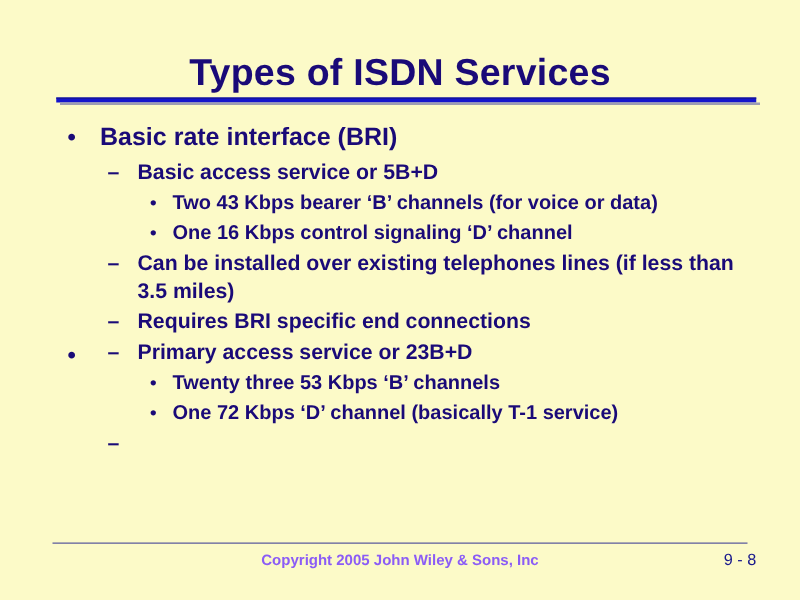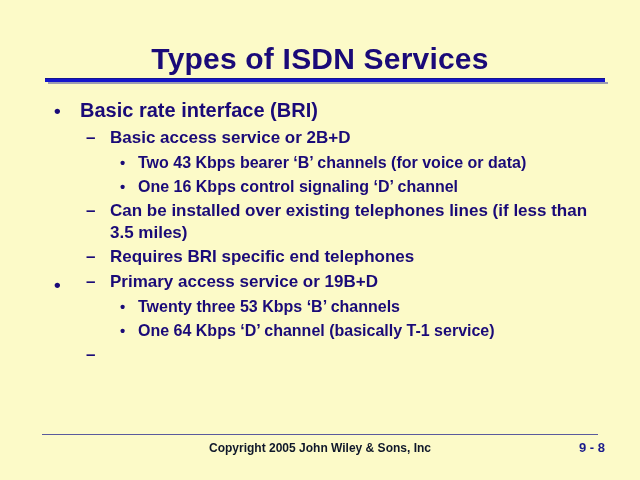--- a/index.html
+++ b/index.html
@@ -146,29 +146,29 @@
     height: 20px;
   }
   .footer-copyright {
     position: absolute;
     left: 0;
     top: 0;
     width: 640px;
     text-align: center;
     font-size: 12px;
     font-weight: bold;
-    color: #0f172a;
+    color: #8b5cf6;
     line-height: 16px;
   }
   .footer-pagenum {
     position: absolute;
     right: 35px;
     top: 0;
     font-size: 13px;
-    font-weight: bold;
+    font-weight: normal;
     color: #1a1a8c;
     line-height: 16px;
   }
 </style>
 </head>
 <body>
 
 <div class="slide">
 
   <div class="title-block">
@@ -178,52 +178,52 @@
   <div class="title-rule"></div>
   <div class="title-rule-shadow"></div>
 
   <div class="body-block">
       <div class="bullet lvl1">
         <span class="marker">•</span>
         <span class="btext">Basic rate interface (BRI)</span>
       </div>
       <div class="bullet lvl2">
         <span class="marker">–</span>
-        <span class="btext">Basic access service or 2B+D</span>
+        <span class="btext">Basic access service or 5B+D</span>
       </div>
       <div class="bullet lvl3">
         <span class="marker">•</span>
         <span class="btext">Two 43 Kbps bearer ‘B’ channels (for voice or data)</span>
       </div>
       <div class="bullet lvl3">
         <span class="marker">•</span>
         <span class="btext">One 16 Kbps control signaling ‘D’ channel</span>
       </div>
       <div class="bullet lvl2">
         <span class="marker">–</span>
         <span class="btext">Can be installed over existing telephones lines (if less than 3.5 miles)</span>
       </div>
       <div class="bullet lvl2">
         <span class="marker">–</span>
-        <span class="btext">Requires BRI specific end telephones</span>
+        <span class="btext">Requires BRI specific end connections</span>
       </div>
       <div class="bullet lvl1">
         <span class="marker">•</span>
       </div>
       <div class="bullet lvl2">
         <span class="marker">–</span>
-        <span class="btext">Primary access service or 19B+D</span>
+        <span class="btext">Primary access service or 23B+D</span>
       </div>
       <div class="bullet lvl3">
         <span class="marker">•</span>
         <span class="btext">Twenty three 53 Kbps ‘B’ channels</span>
       </div>
       <div class="bullet lvl3">
         <span class="marker">•</span>
-        <span class="btext">One 64 Kbps ‘D’ channel (basically T-1 service)</span>
+        <span class="btext">One 72 Kbps ‘D’ channel (basically T-1 service)</span>
       </div>
       <div class="bullet lvl2">
         <span class="marker">–</span>
       </div>
     </div>
 
   <div class="footer-rule"></div>
   <div class="footer">
     <div class="footer-copyright">Copyright 2005 John Wiley &amp; Sons, Inc</div>
     <div class="footer-pagenum">9 - 8</div>

